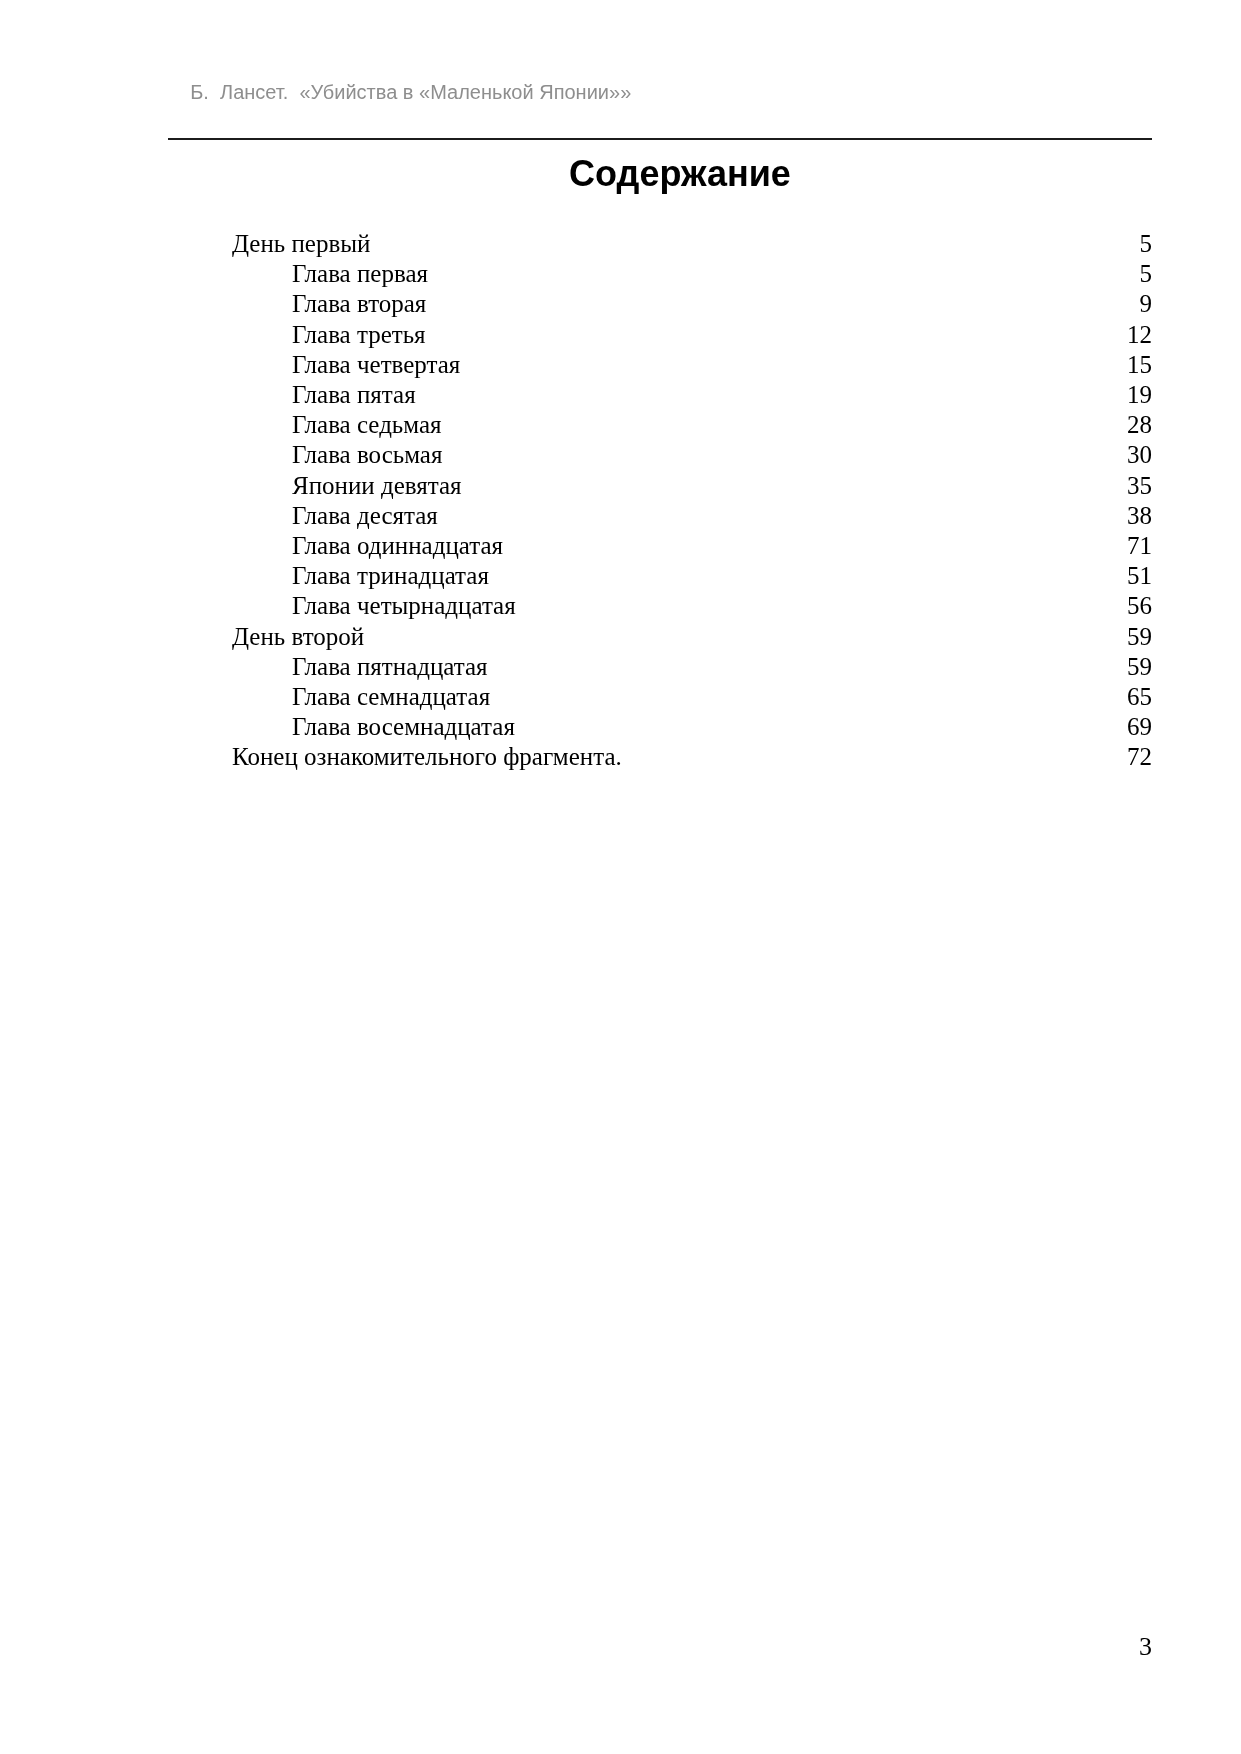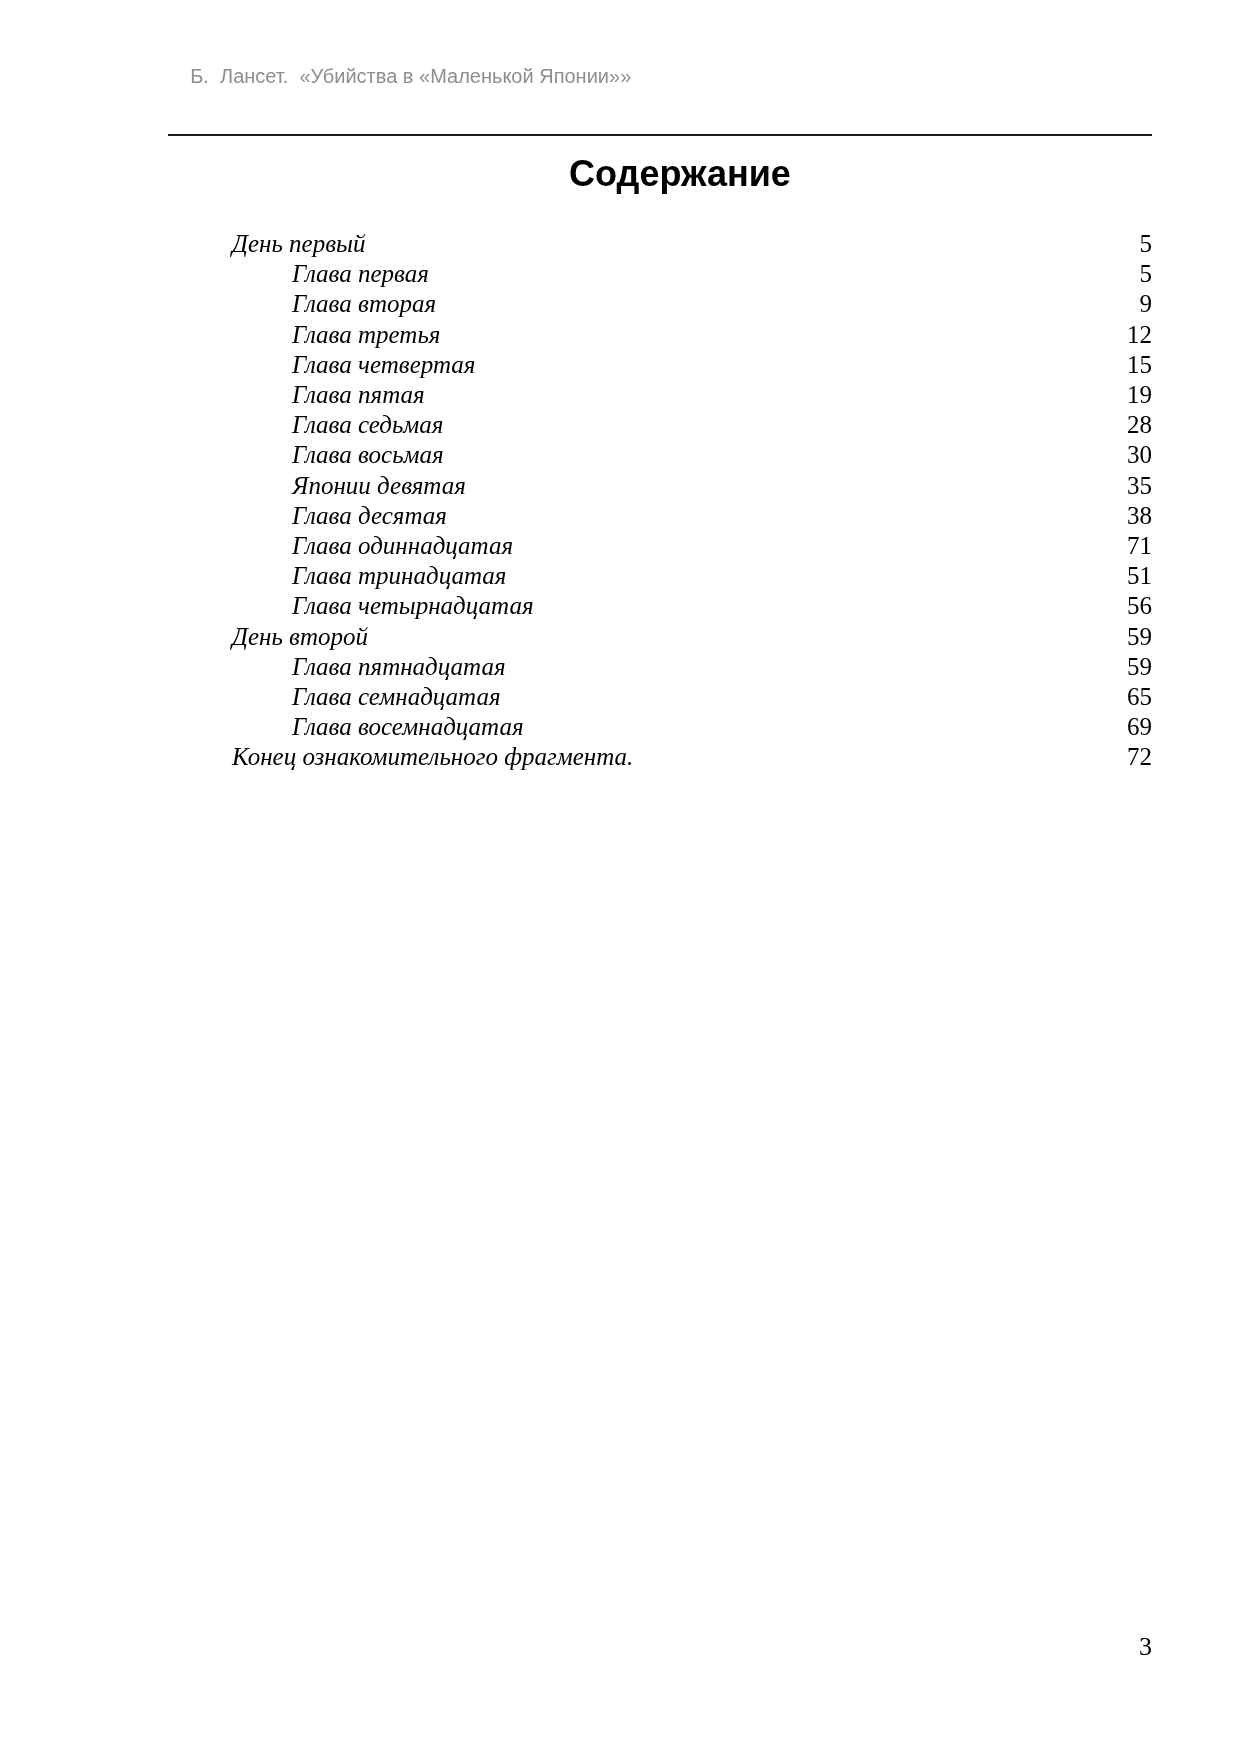--- a/index.html
+++ b/index.html
@@ -15,23 +15,23 @@
     width: 1241px;
     height: 1754px;
     background: var(--background);
     font-family: "Liberation Serif", serif;
     color: var(--body-text);
     overflow: hidden;
   }
   .running-header {
     position: absolute;
     left: 168px;
-    top: 40px;
+    top: 56px;
     width: 984px; 
-    padding-bottom: 22px;
+    padding-bottom: 10px;
     border-bottom: 2px solid var(--rule);
     font-family: "Liberation Sans", sans-serif;
     font-size: 20px;
     line-height: 24px;
     color: var(--header-text);
     white-space: pre-wrap;
   }
   .doc-title {
     position: absolute;
     left: 208px;
@@ -51,21 +51,21 @@
     width: 920px; 
   }
   .toc-row {
     display: flex;
     justify-content: space-between;
     align-items: baseline;
     font-size: 25px;
     line-height: 30.2px;
     color: var(--body-text);
   }
-  .toc-row .toc-label { text-align: right; font-style: italic; }
+  .toc-row .toc-label { text-align: right; }
   .toc-row.indent .toc-label { padding-left: 60px; }
   .toc-row .toc-page {
     text-align: right;
     padding-left: 20px;
     white-space: nowrap;
   }
   .folio {
     position: absolute;
     top: 1632px;
     right: 89px;

